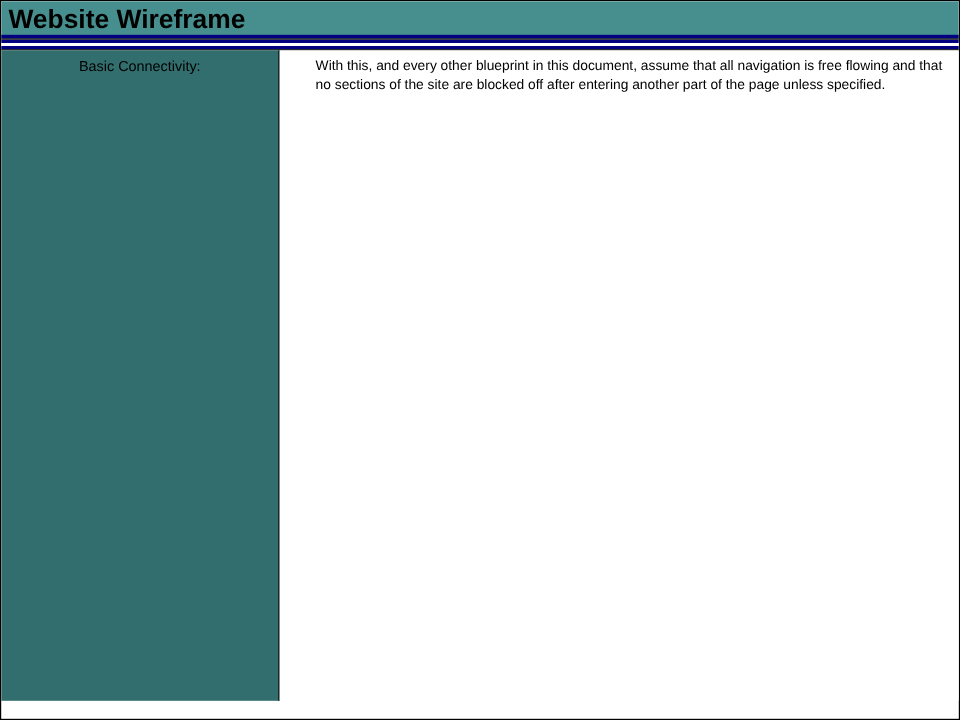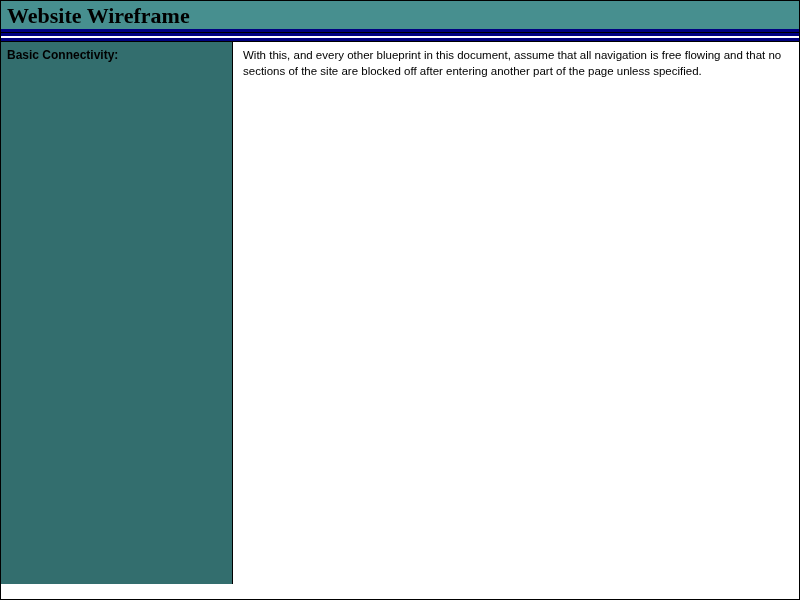--- a/index.html
+++ b/index.html
@@ -10,21 +10,20 @@
     body {
       width: 800px;
       height: 600px;
       font-family: Arial, sans-serif;
       overflow: hidden;
       border: 1px solid #000;
     }
     .header {
       background-color: #478f8f;
       border-bottom: 3px solid #000080;
-      font-family: Liberation Serif, serif;
     }
     .header-top {
       display: flex;
       justify-content: space-between;
       align-items: flex-end;
       padding: 2px 6px 0 6px;
     }
     .title {
       font-size: 22px;
       font-weight: bold;
@@ -57,32 +56,34 @@
       height: calc(600px - 58px);
     }
     .sidebar {
       width: 232px;
       background-color: #336e6e;
       padding: 6px 6px;
       border-right: 1px solid #000;
     }
     .sidebar-heading {
       font-size: 12px;
-      font-weight: bold;
+      font-weight: normal;
       color: #000;
+      text-align: center;
     }
     .main {
       flex: 1;
       background-color: #ffffff;
       padding: 6px 10px;
     }
     .body-text {
       font-size: 11.5px;
       color: #000;
       line-height: 1.35;
+      margin-left: 20px;
     }
   </style>
 </head>
 <body>
 
 <div class="header">
   <div class="header-top">
     <div class="title">Website Wireframe</div>
   </div>
 </div>

